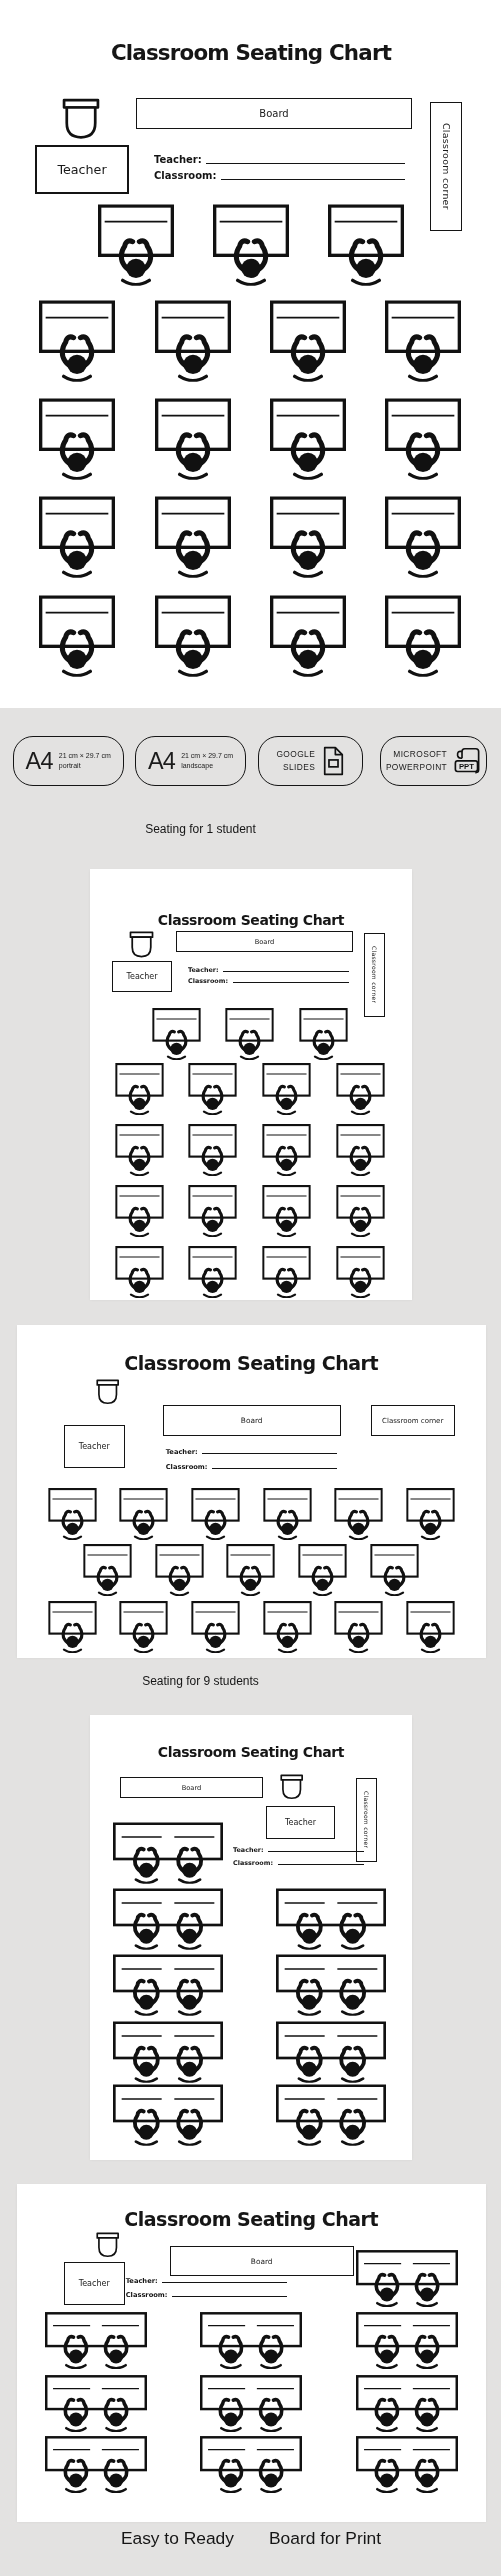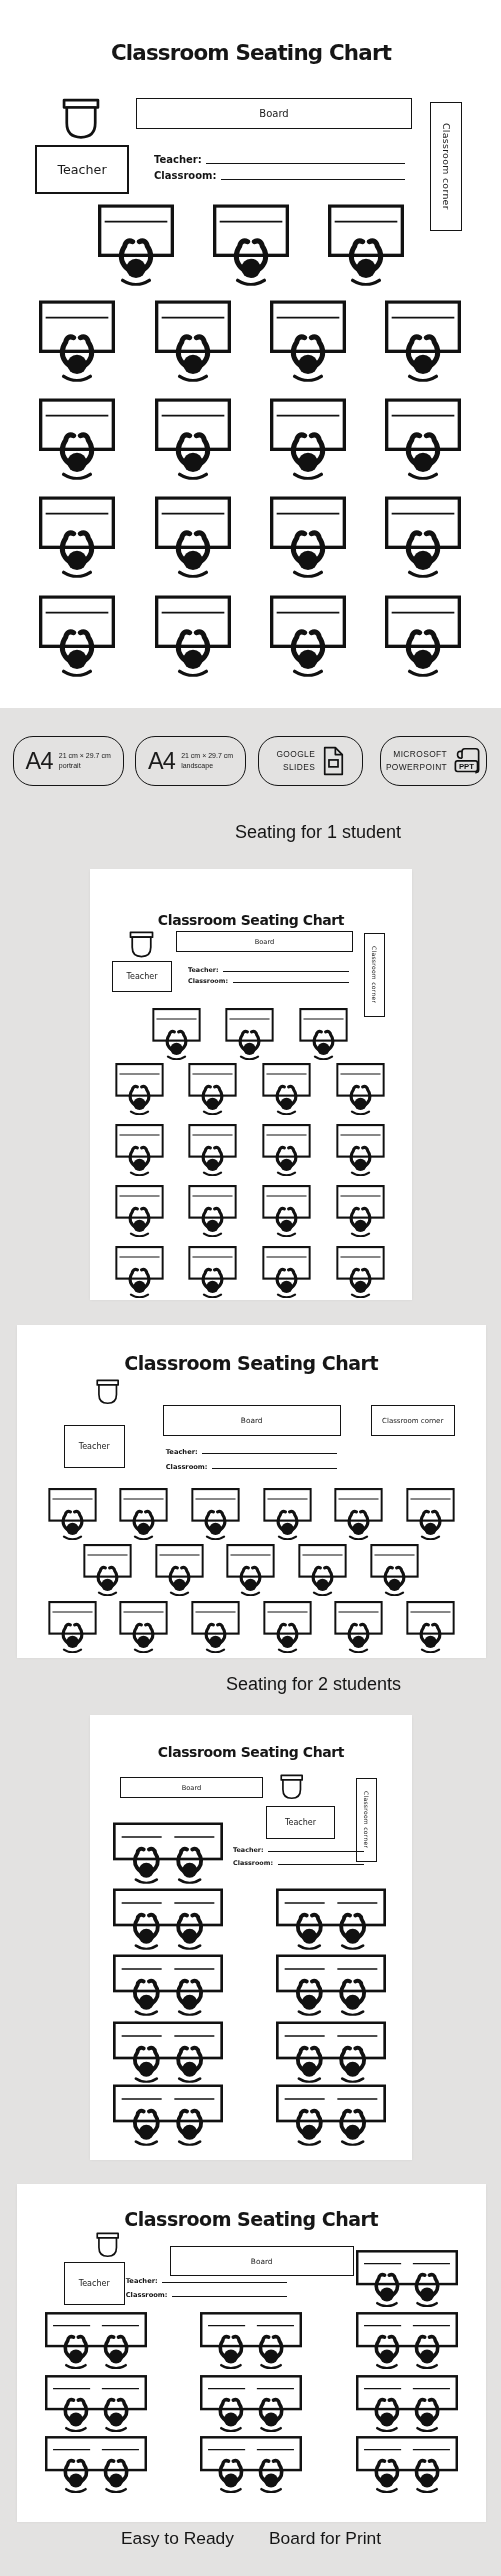--- a/index.html
+++ b/index.html
@@ -80,22 +80,22 @@
   .badge.b1{left:12.7px;width:111px;}
   .badge.b2{left:135px;width:111px;}
   .badge.b3{left:258px;width:105px;}
   .badge.b4{left:380px;width:107px;}
   .badge .a4{font-size:23.4px;margin-right:6px;letter-spacing:-0.7px;}
   .badge .dims{font-size:7px;line-height:1.45;text-align:left;}
   .badge .app{font-size:8.4px;line-height:1.6;letter-spacing:0.4px;margin-right:6px;text-align:right;}
   .badge-icon{flex:0 0 auto;}
 
   
-  .heading{position:absolute;left:0;width:401px;text-align:right;color:#151515;
-           font-family:"Liberation Sans",sans-serif;font-size:18px;font-weight:500;}
+  .heading{position:absolute;left:0;width:401px;text-align:center;color:#151515;
+           font-family:"Liberation Sans",sans-serif;font-size:12px;font-weight:500;}
   #heading-1{top:822px;}
   #heading-2:{}
   #heading-2{top:1674px;}
   .footer{position:absolute;left:0;top:2528px;width:502px;display:flex;justify-content:center;
           gap:35px;font-family:"Liberation Sans",sans-serif;font-size:17.4px;font-weight:500;color:#151515;}
   .defs-hidden{position:absolute;width:0;height:0;overflow:hidden;}
 </style>
 </head>
 <body>
 
@@ -407,21 +407,21 @@
         <use href="#desk-single"></use>
       </svg>
       <svg viewBox="0 0 114 122" class="desk" style="left: 317px; top: 276px; width: 49px; height: 52px;">
         <use href="#desk-single"></use>
       </svg>
       <svg viewBox="0 0 114 122" class="desk" style="left: 389px; top: 276px; width: 49px; height: 52px;">
         <use href="#desk-single"></use>
       </svg>
     </div>
 
-  <div class="heading" id="heading-2">Seating for 2 students</div>
+  <div class="heading" id="heading-2">Seating for 9 students</div>
 
   <div class="scene page" data-scene="p2">
     <div class="chart-title">Classroom Seating Chart</div>
     <div class="box board">
         <span>Board</span>
       </div>
     <svg class="trash" viewBox="0 0 56 62">
         <use href="#trash-sym"></use>
       </svg>
     <div class="box teacher">

